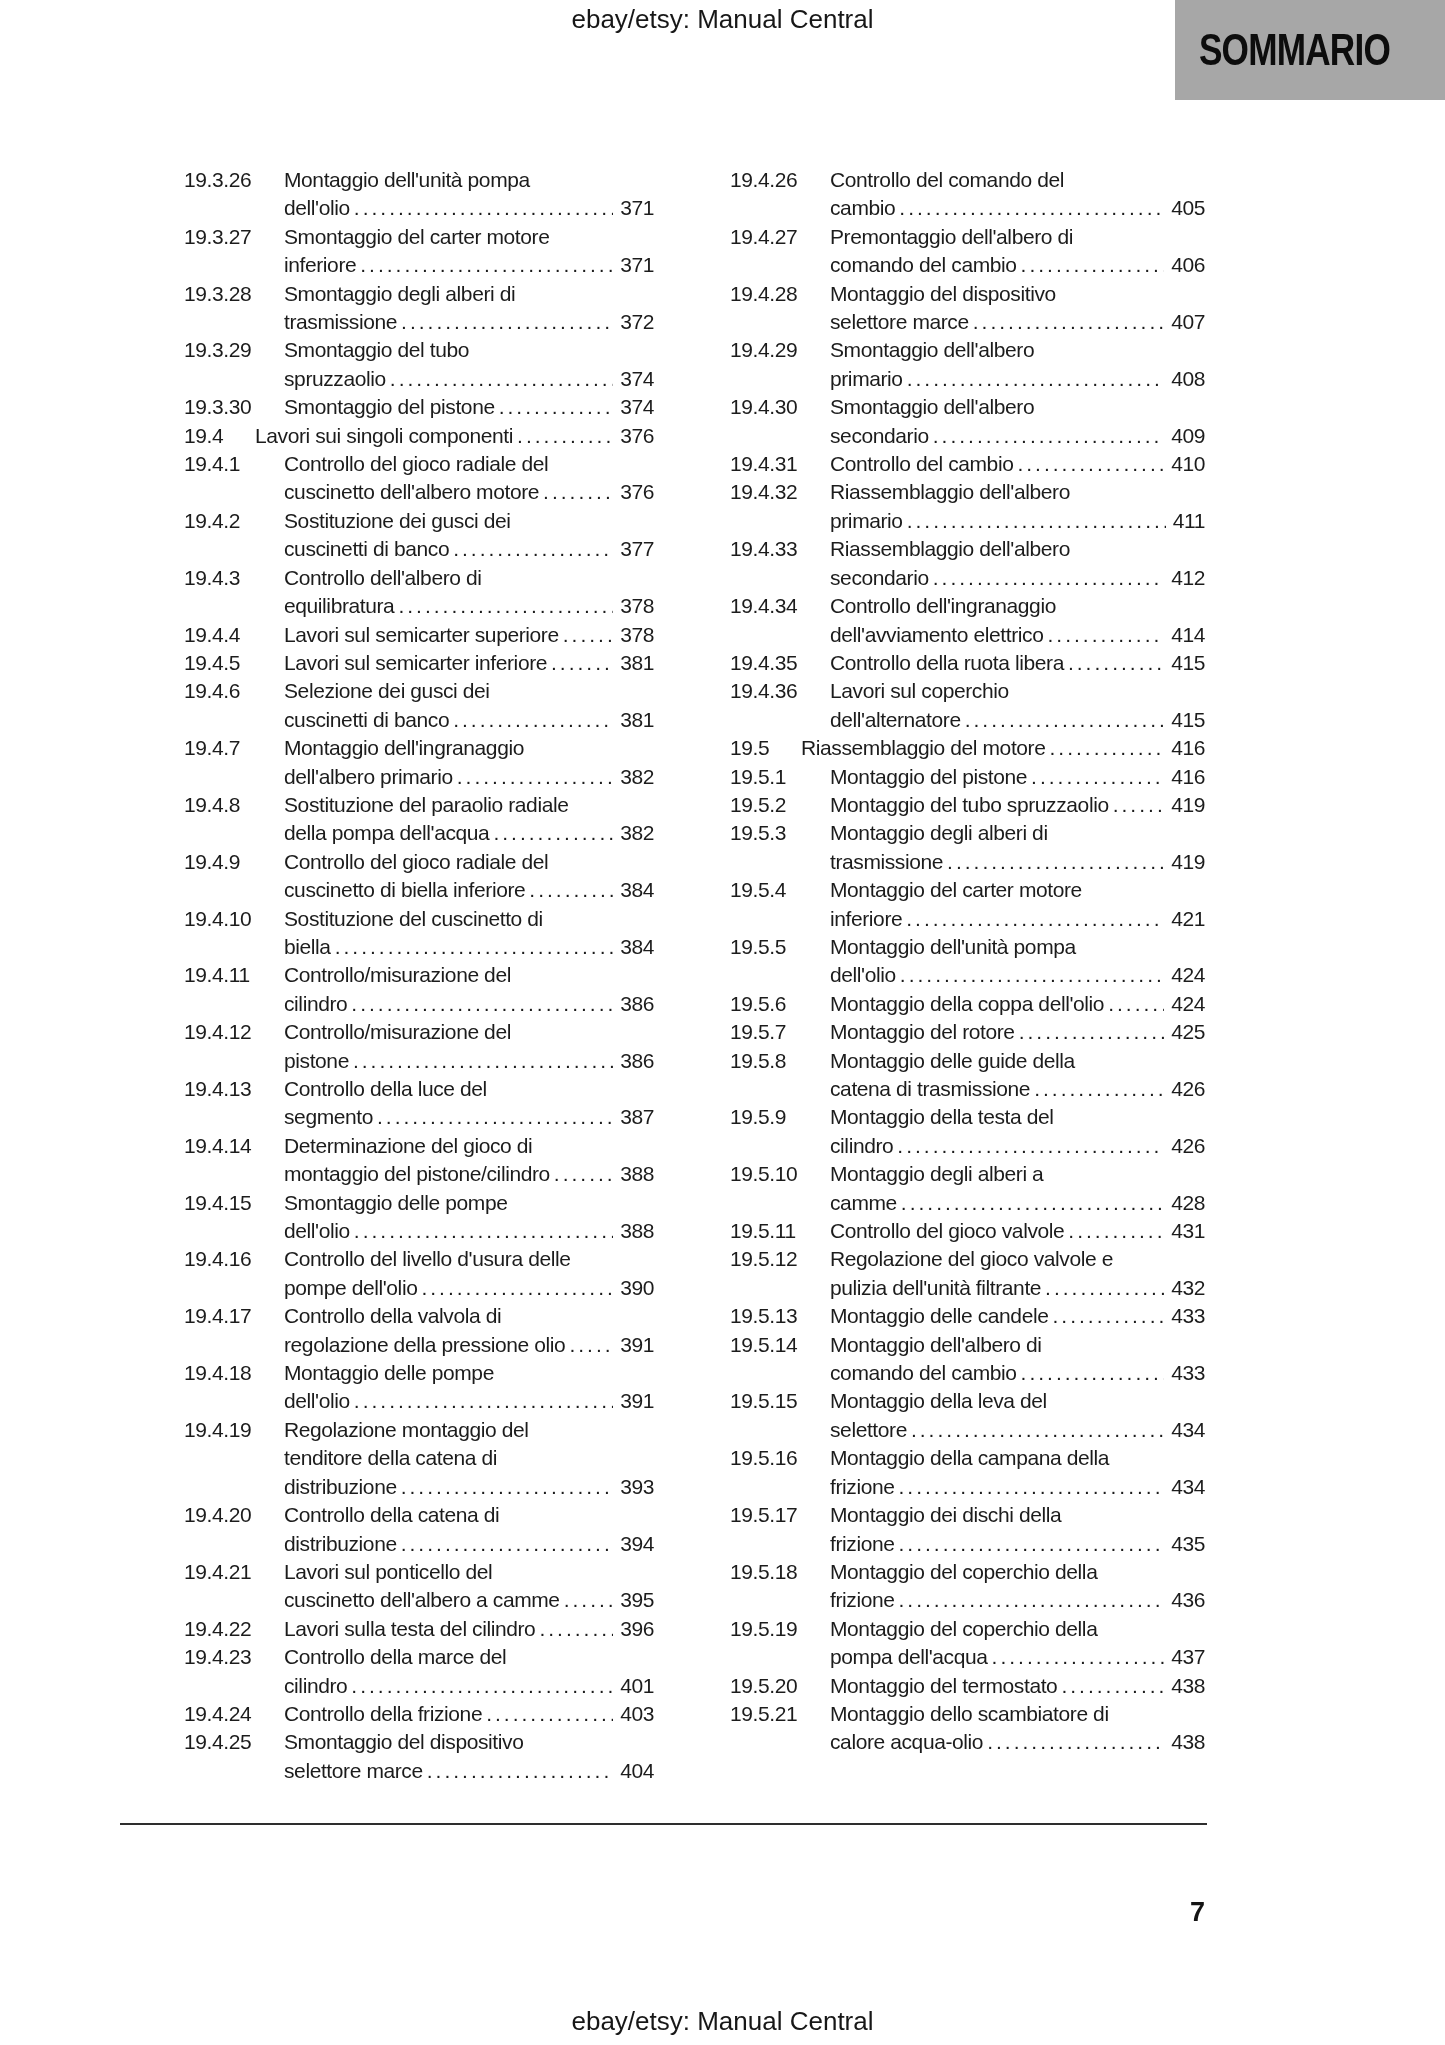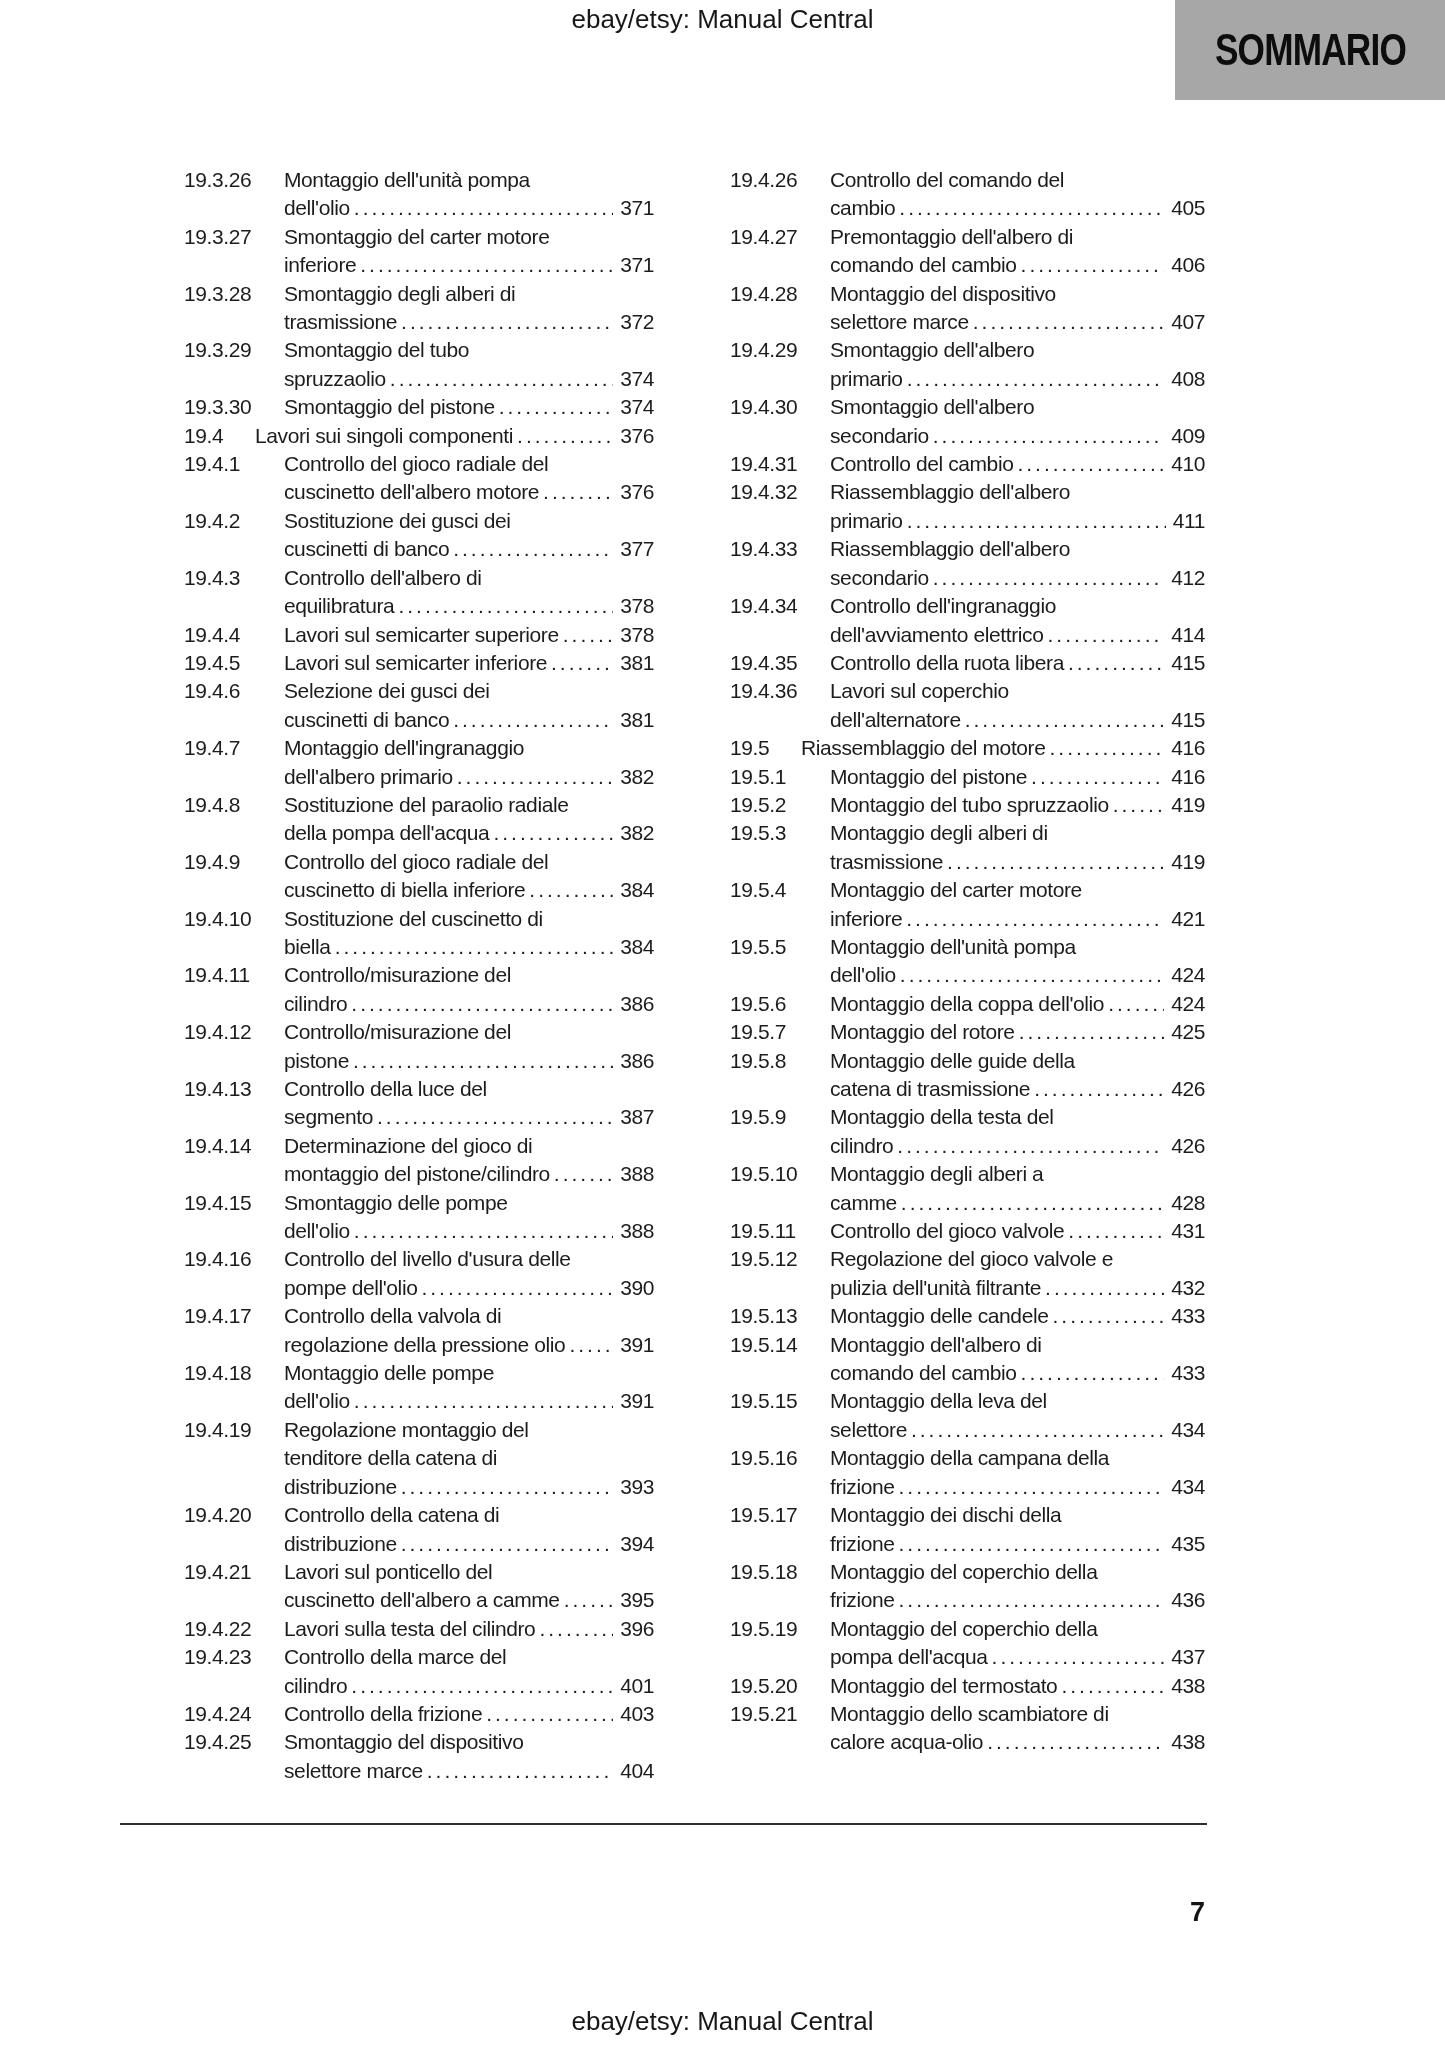--- a/index.html
+++ b/index.html
@@ -21,21 +21,20 @@
     font-size: 26px;
     color: #171717;
   }
   .section-tab {
     position: absolute;
     top: 0; right: 0;
     width: 270px; height: 100px;
     background: #a7a7a7;
     display: flex;
     align-items: center;
-    justify-content: center;
   }
   .section-tab .tab-label {
     font-size: 44px;
     font-weight: 700;
     color: #0d0d0d;
     letter-spacing: -1px;
     transform: scaleX(0.8);
     white-space: nowrap;
   }
 

